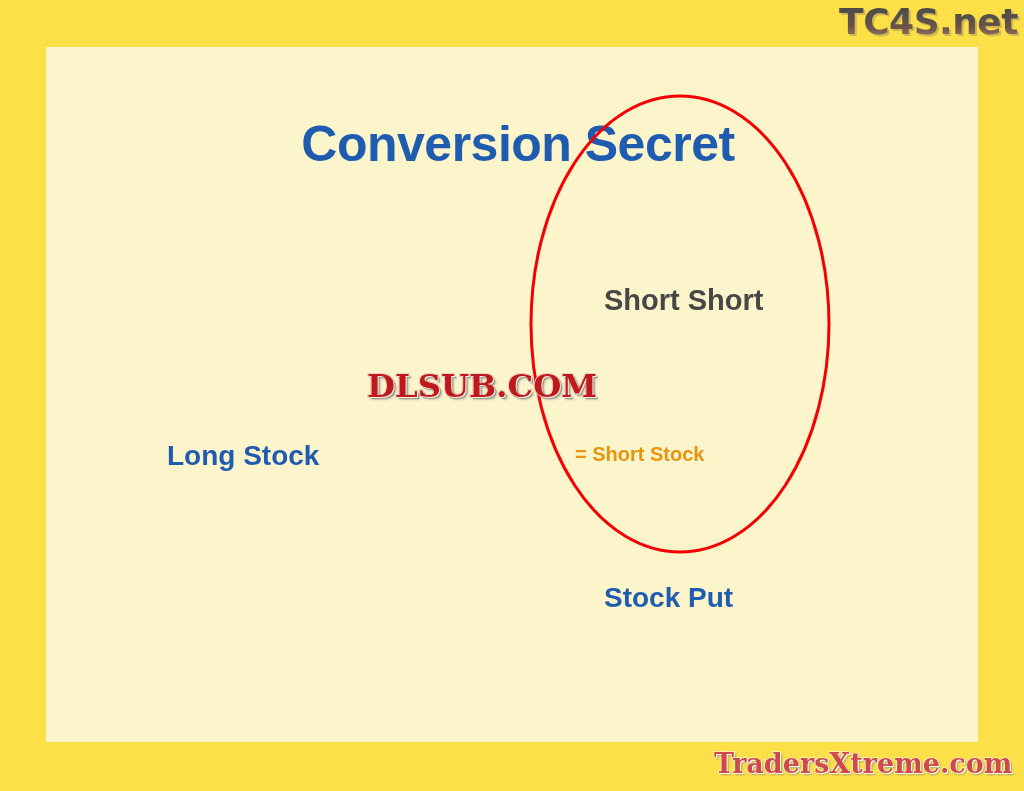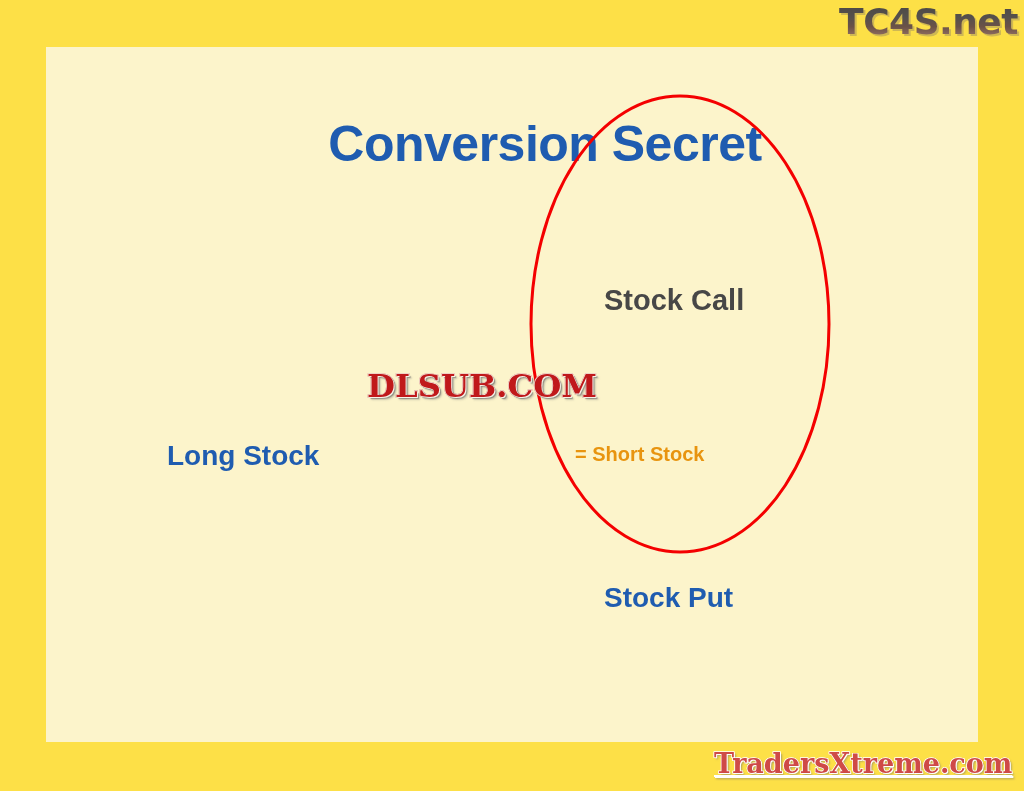--- a/index.html
+++ b/index.html
@@ -68,21 +68,20 @@
     left: 0;
     top: 68px;
     width: 916px;
     text-align: center;
     font-size: 50px;
     font-weight: bold;
     color: #1f5cb0;
     letter-spacing: -0.5px;
     padding-left: 28px;
     box-sizing: border-box;
-    margin-left: 27px;
   }
 
   
   .ellipse-group {
     position: absolute;
     left: 0;
     top: 0;
     width: 932px;
     height: 695px;
     pointer-events: none;
@@ -158,42 +157,41 @@
     font-weight: bold;
     font-size: 27px;
     line-height: 32px;
     color: #cf4a47;
     white-space: nowrap;
     -webkit-text-stroke: 1.2px #ffffff;
     paint-order: stroke fill;
     text-shadow:
       1px 1px 0 #ffffff,
       2px 2px 2px rgba(110,110,110,0.55);
-    text-decoration: underline;
   }
 </style>
 </head>
 <body>
 
 <div class="screen">
 
   <div class="brand-logo-shadow">TC4S.net</div>
   <div class="brand-logo">TC4S.net</div>
 
   <div class="slide-panel">
 
     <div class="slide-title">Conversion Secret</div>
 
     <div class="ellipse-group">
       <svg class="ellipse-svg" width="932" height="695" viewBox="0 0 932 695" xmlns="http://www.w3.org/2000/svg">
         <ellipse cx="634" cy="277" rx="149" ry="228" fill="none" stroke="#f40000" stroke-width="3"></ellipse>
       </svg>
     </div>
 
-    <div class="label label-short-call">Stock Call</div>
+    <div class="label label-short-call">Short Short</div>
     <div class="label label-long-stock">Long Stock</div>
     <div class="label label-short-stock">= Short Stock</div>
     <div class="label label-long-put">Stock Put</div>
 
   </div>
 
   <div class="dlsub-watermark">
     <span class="inner">DLSUB.COM</span>
   </div>
 

